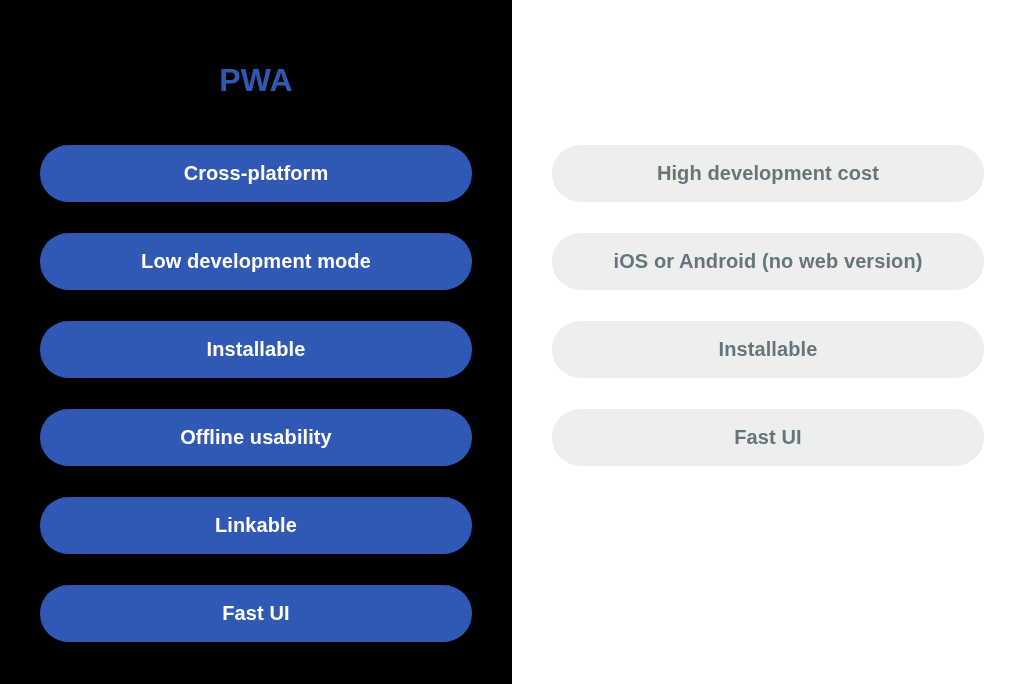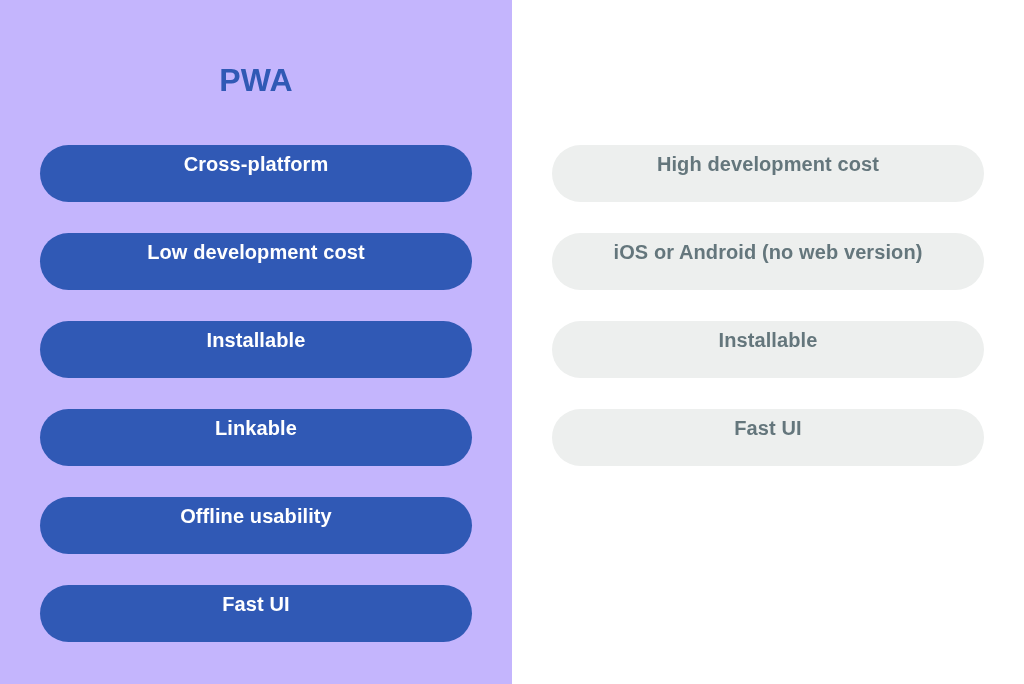--- a/index.html
+++ b/index.html
@@ -24,21 +24,21 @@
   }
 
   .column {
     position: relative;
     width: 512px;
     height: 684px;
     box-sizing: border-box;
   }
 
   .column--pwa {
-    background: #c4b5fd;
+    background: #000000;
   }
 
   .column--native {
     background: #ffffff;
   }
 
   .column-title {
     position: absolute;
     top: 58px;
     left: 0;
@@ -66,29 +66,29 @@
   .column--native .pill-list {
     left: 40px;
   }
 
   .pill {
     width: 432px;
     height: 57px;
     margin-bottom: 31px;
     border-radius: 30px;
     display: flex;
-    align-items: flex-start;
+    align-items: center;
     justify-content: center;
     box-sizing: border-box;
     font-size: 20px;
     font-weight: bold;
     letter-spacing: 0.1px;
     white-space: nowrap;
     overflow: hidden;
-    padding: 8px 14px;
+    padding: 0 14px;
   }
 
   .pill:last-child {
     margin-bottom: 12px;
   }
 
   .pill--feature {
     background: #3059b5;
     color: #ffffff;
   }
@@ -108,30 +108,30 @@
 
 <div class="comparison">
 
   <section class="column column--pwa">
     <h2 class="column-title">PWA</h2>
     <ul class="pill-list">
       <li class="pill pill--feature">
         <span class="pill-label">Cross-platform</span>
       </li>
       <li class="pill pill--feature">
-        <span class="pill-label">Low development cost</span>
+        <span class="pill-label">Low development mode</span>
       </li>
       <li class="pill pill--feature">
         <span class="pill-label">Installable</span>
       </li>
       <li class="pill pill--feature">
-        <span class="pill-label">Linkable</span>
+        <span class="pill-label">Offline usability</span>
       </li>
       <li class="pill pill--feature">
-        <span class="pill-label">Offline usability</span>
+        <span class="pill-label">Linkable</span>
       </li>
       <li class="pill pill--feature">
         <span class="pill-label">Fast UI</span>
       </li>
     </ul>
   </section>
 
   <section class="column column--native">
     <ul class="pill-list">
       <li class="pill pill--limitation">

